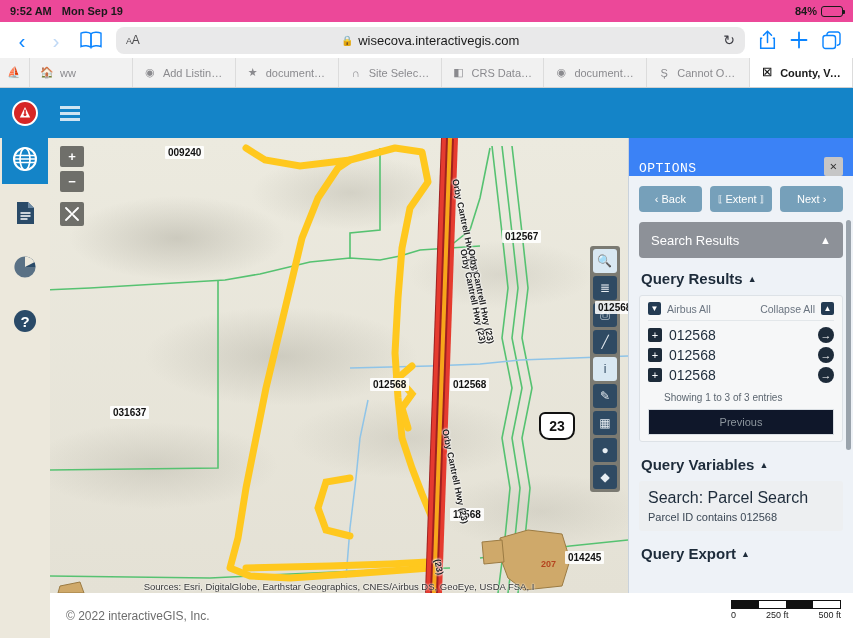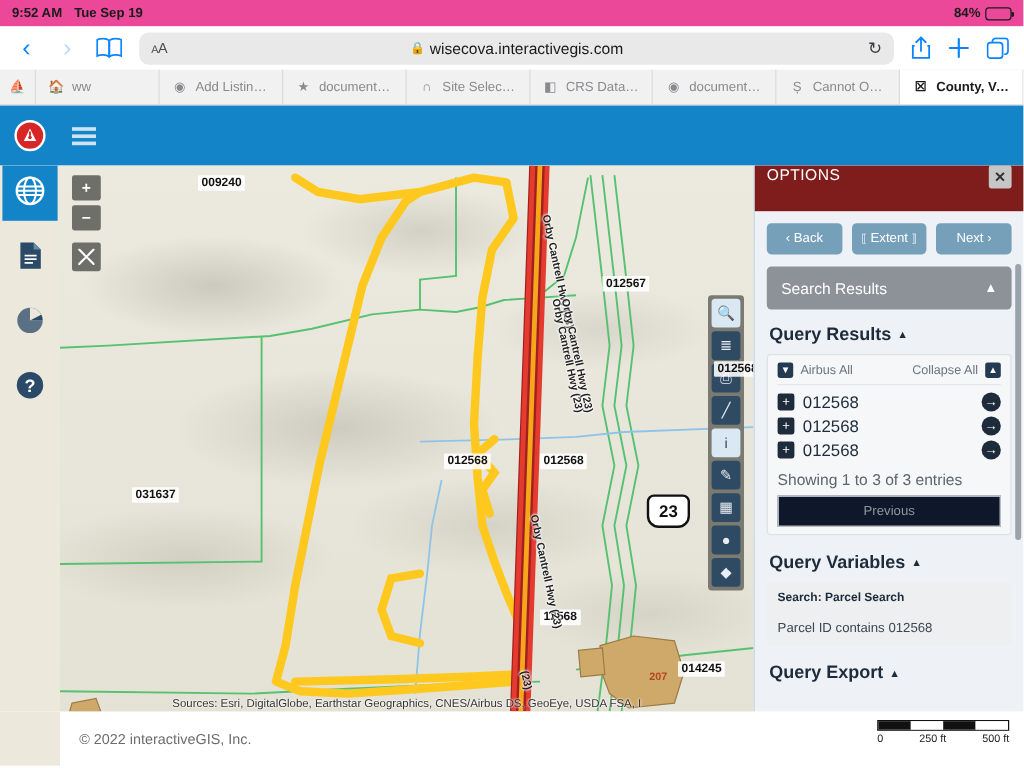--- a/index.html
+++ b/index.html
@@ -192,23 +192,23 @@
 
   
   .options {
     width: 225px; flex: none;
     background: #eef2f7;
     display: flex; flex-direction: column;
     border-left: 1px solid #c9d2dc;
     position: relative;
   }
   .options-head {
-    height: 38px; background: #7f1d1d; color: #ffffff;
-    display: flex; align-items: flex-start; padding: 0 10px;
-    font-size: 13px; letter-spacing: .4px;
+    height: 38px; background: #3b82f6; color: #ffffff;
+    display: flex; align-items: flex-end; padding: 0 10px;
+    font-size: 13px; letter-spacing: .4px; font-family: Liberation Mono, monospace;
   }
   .opt-close {
     margin-left: auto; width: 19px; height: 19px;
     background: #c6c6c6; color: #333;
     display: flex; align-items: center; justify-content: center;
     font-size: 12px; font-weight: bold; border-radius: 2px; cursor: pointer;
   }
   .options-scroll { flex: 1; overflow: hidden; padding: 10px; position: relative; }
   .nav-row { display: flex; gap: 8px; margin-bottom: 10px; border-radius: 13px; }
   .nav-pill {
@@ -253,34 +253,34 @@
     width: 14px; height: 14px; background: #1d2b3a; color: #fff;
     display: inline-flex; align-items: center; justify-content: center;
     font-size: 11px; line-height: 1; border-radius: 2px; flex: none; cursor: pointer;
   }
   .go-arrow {
     margin-left: auto; width: 16px; height: 16px; border-radius: 50%;
     background: #1d2b3a; color: #fff;
     display: flex; align-items: center; justify-content: center;
     font-size: 11px; cursor: pointer;
   }
-  .showing { font-size: 13px; color: #5c6670; margin: 7px 0 6px; }
+  .showing { font-size: 10px; color: #5c6670; margin: 7px 16px 6px; }
   .pager { display: flex; }
   .pager-btn {
     flex: 1; height: 26px; background: #0f172a;
     border: 1px solid #d8dde2; font-size: 11px; color: #8d969e;
     font-family: inherit; cursor: pointer;
   }
   .pager-btn + .pager-btn { border-left: none; }
 
   .qv-card {
     background: #edeff1; border-radius: 3px;
     padding: 8px 9px; margin-bottom: 14px;
   }
-  .qv-title { font-size: 10px; font-weight: bold; color: #1d2b3a; margin-bottom: 14px; }
+  .qv-title { font-size: 16px; font-weight: normal; color: #1d2b3a; margin-bottom: 4px; }
   .qv-sub { font-size: 11px; color: #3b4754; }
 
   .opt-scrollbar {
     position: absolute; right: 2px; top: 44px;
     width: 5px; height: 230px; background: #9aa3ac; border-radius: 3px;
   }
 
   
   .footer {
     height: 45px; width: 853px;
@@ -295,21 +295,21 @@
   .scale-seg.fill { background: #111; }
   .scale-seg.empty { background: #fff; }
   .scale-nums { display: flex; justify-content: space-between; font-size: 9px; color: #222; margin-top: 1px; }
 </style>
 </head>
 <body>
 
 <div class="status-bar">
   <div class="status-left">
     <span>9:52 AM</span>
-    <span>Tue Sep 19</span>
+    <span>Mon Sep 19</span>
   </div>
   <div class="status-right">
     <span>84%</span>
     <span class="battery"><span class="battery-fill" style="width:84%"></span></span>
   </div>
 </div>
 
 <div class="browser-bar">
   <span class="nav-btn">‹</span>
   <span class="nav-btn disabled">›</span>

